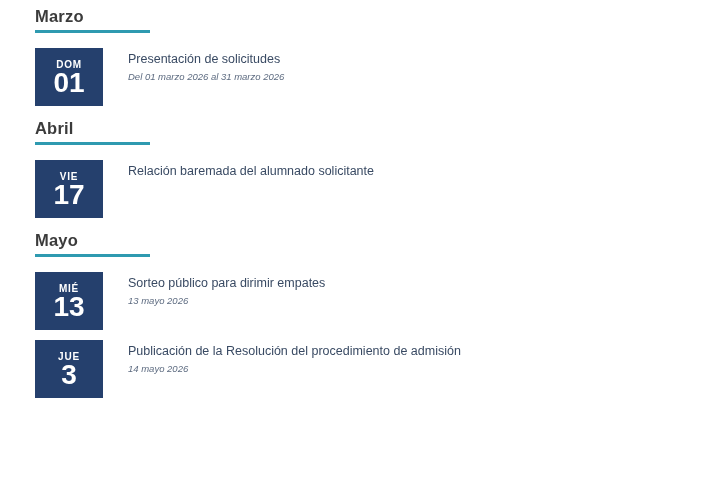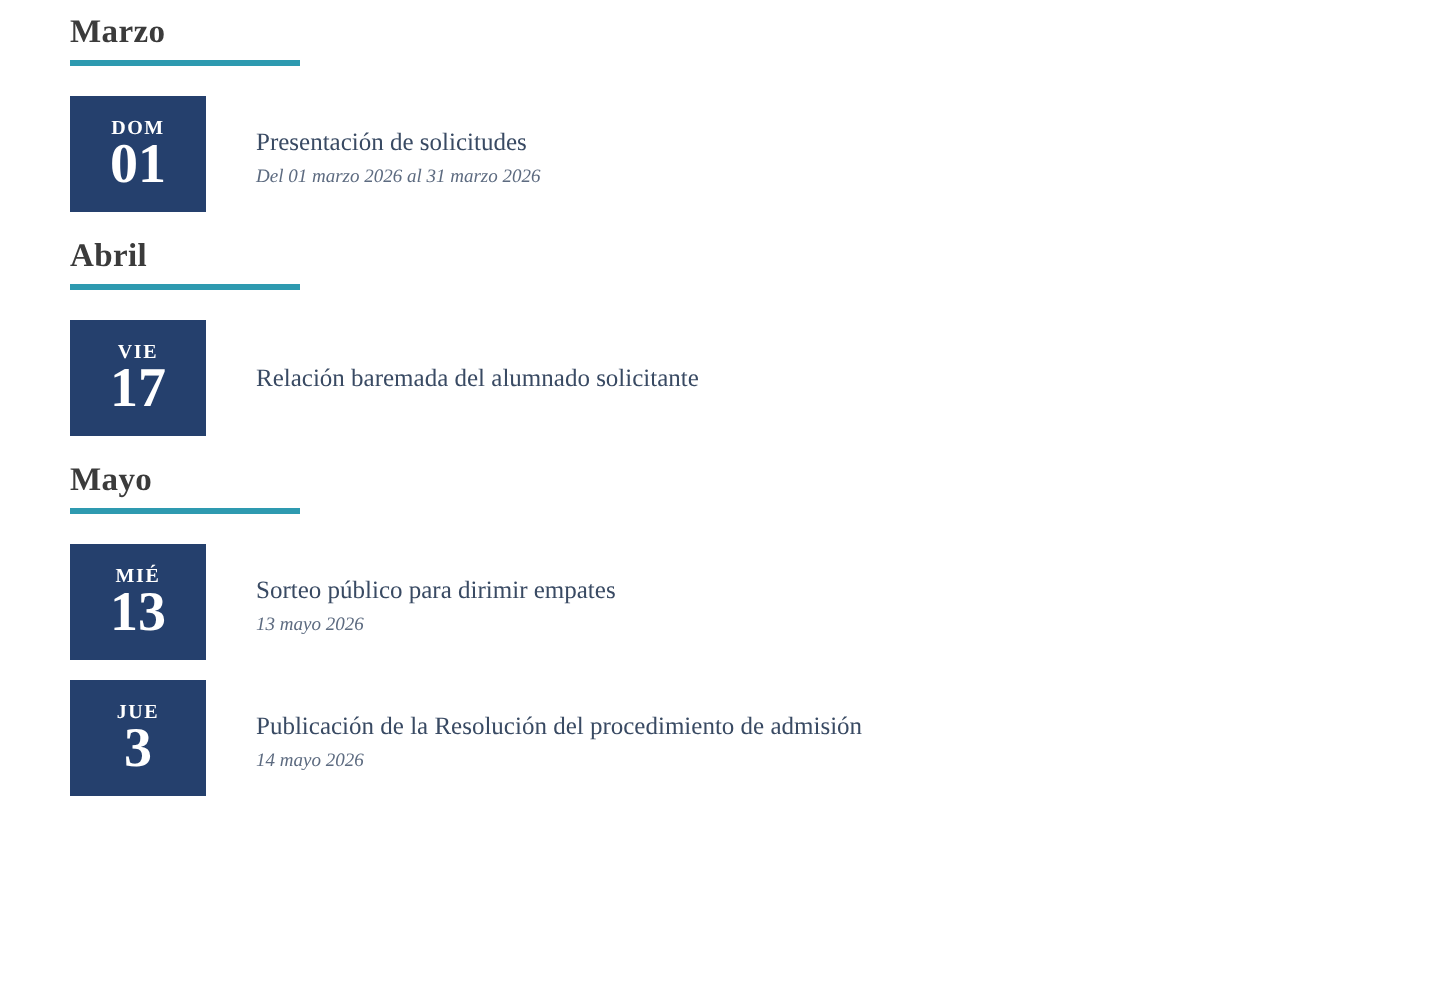--- a/index.html
+++ b/index.html
@@ -17,36 +17,36 @@
     padding: 0;
     background: var(--background);
   }
   body {
     width: 717px;
     height: 495px;
     overflow: hidden;
     padding: 6px 0 0 35px;
     font-family: "Liberation Sans", sans-serif;
   }
-  .month-section { margin: 0 0 12px 0; font-family: Liberation Serif, serif; }
+  .month-section { margin: 0 0 12px 0; }
   .month-heading {
     font-size: 16.5px;
     font-weight: bold;
     color: var(--heading_text);
     line-height: 20px;
     letter-spacing: 0.2px;
     margin: 0 0 15px 0;
     padding-bottom: 4px;
     border-bottom: 3px solid var(--teal);
     width: 115px;
   }
   .event-list { display: block; }
   .event-card {
     display: flex;
-    align-items: center;
+    align-items: flex-start;
     min-height: 58px;
     margin-bottom: 10px;
   }
   .date-box {
     flex: 0 0 68px;
     width: 68px;
     min-height: 58px;
     background: var(--navy);
     color: #ffffff;
     display: flex;

